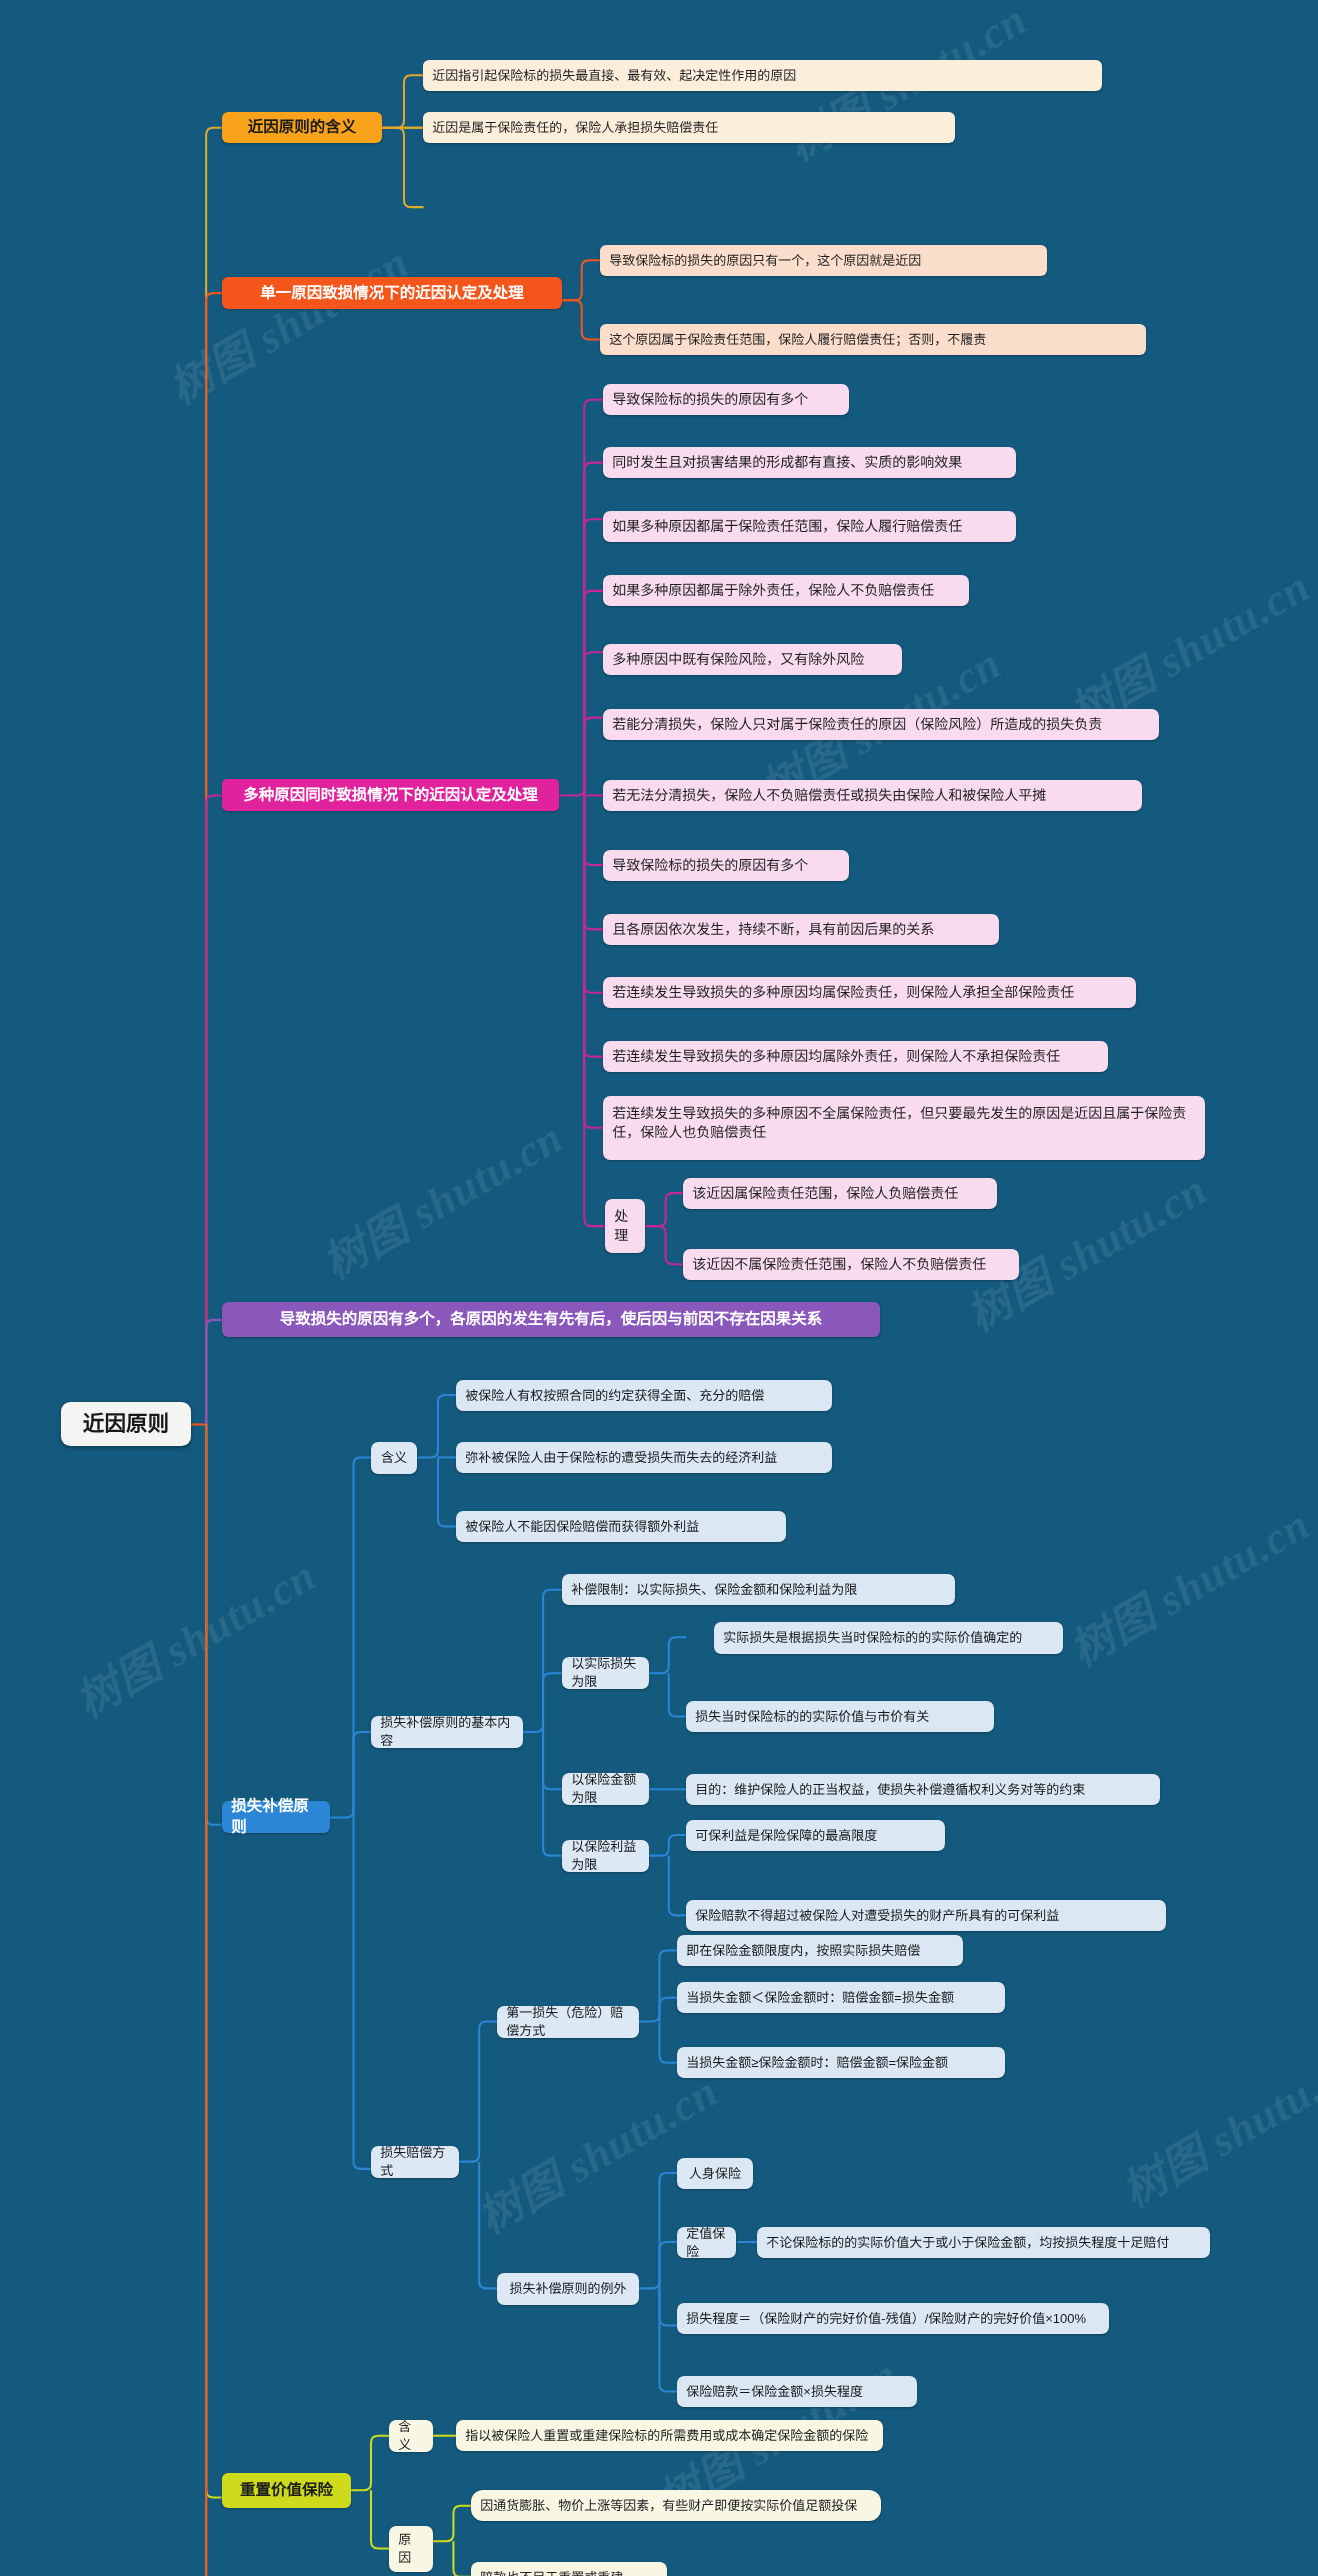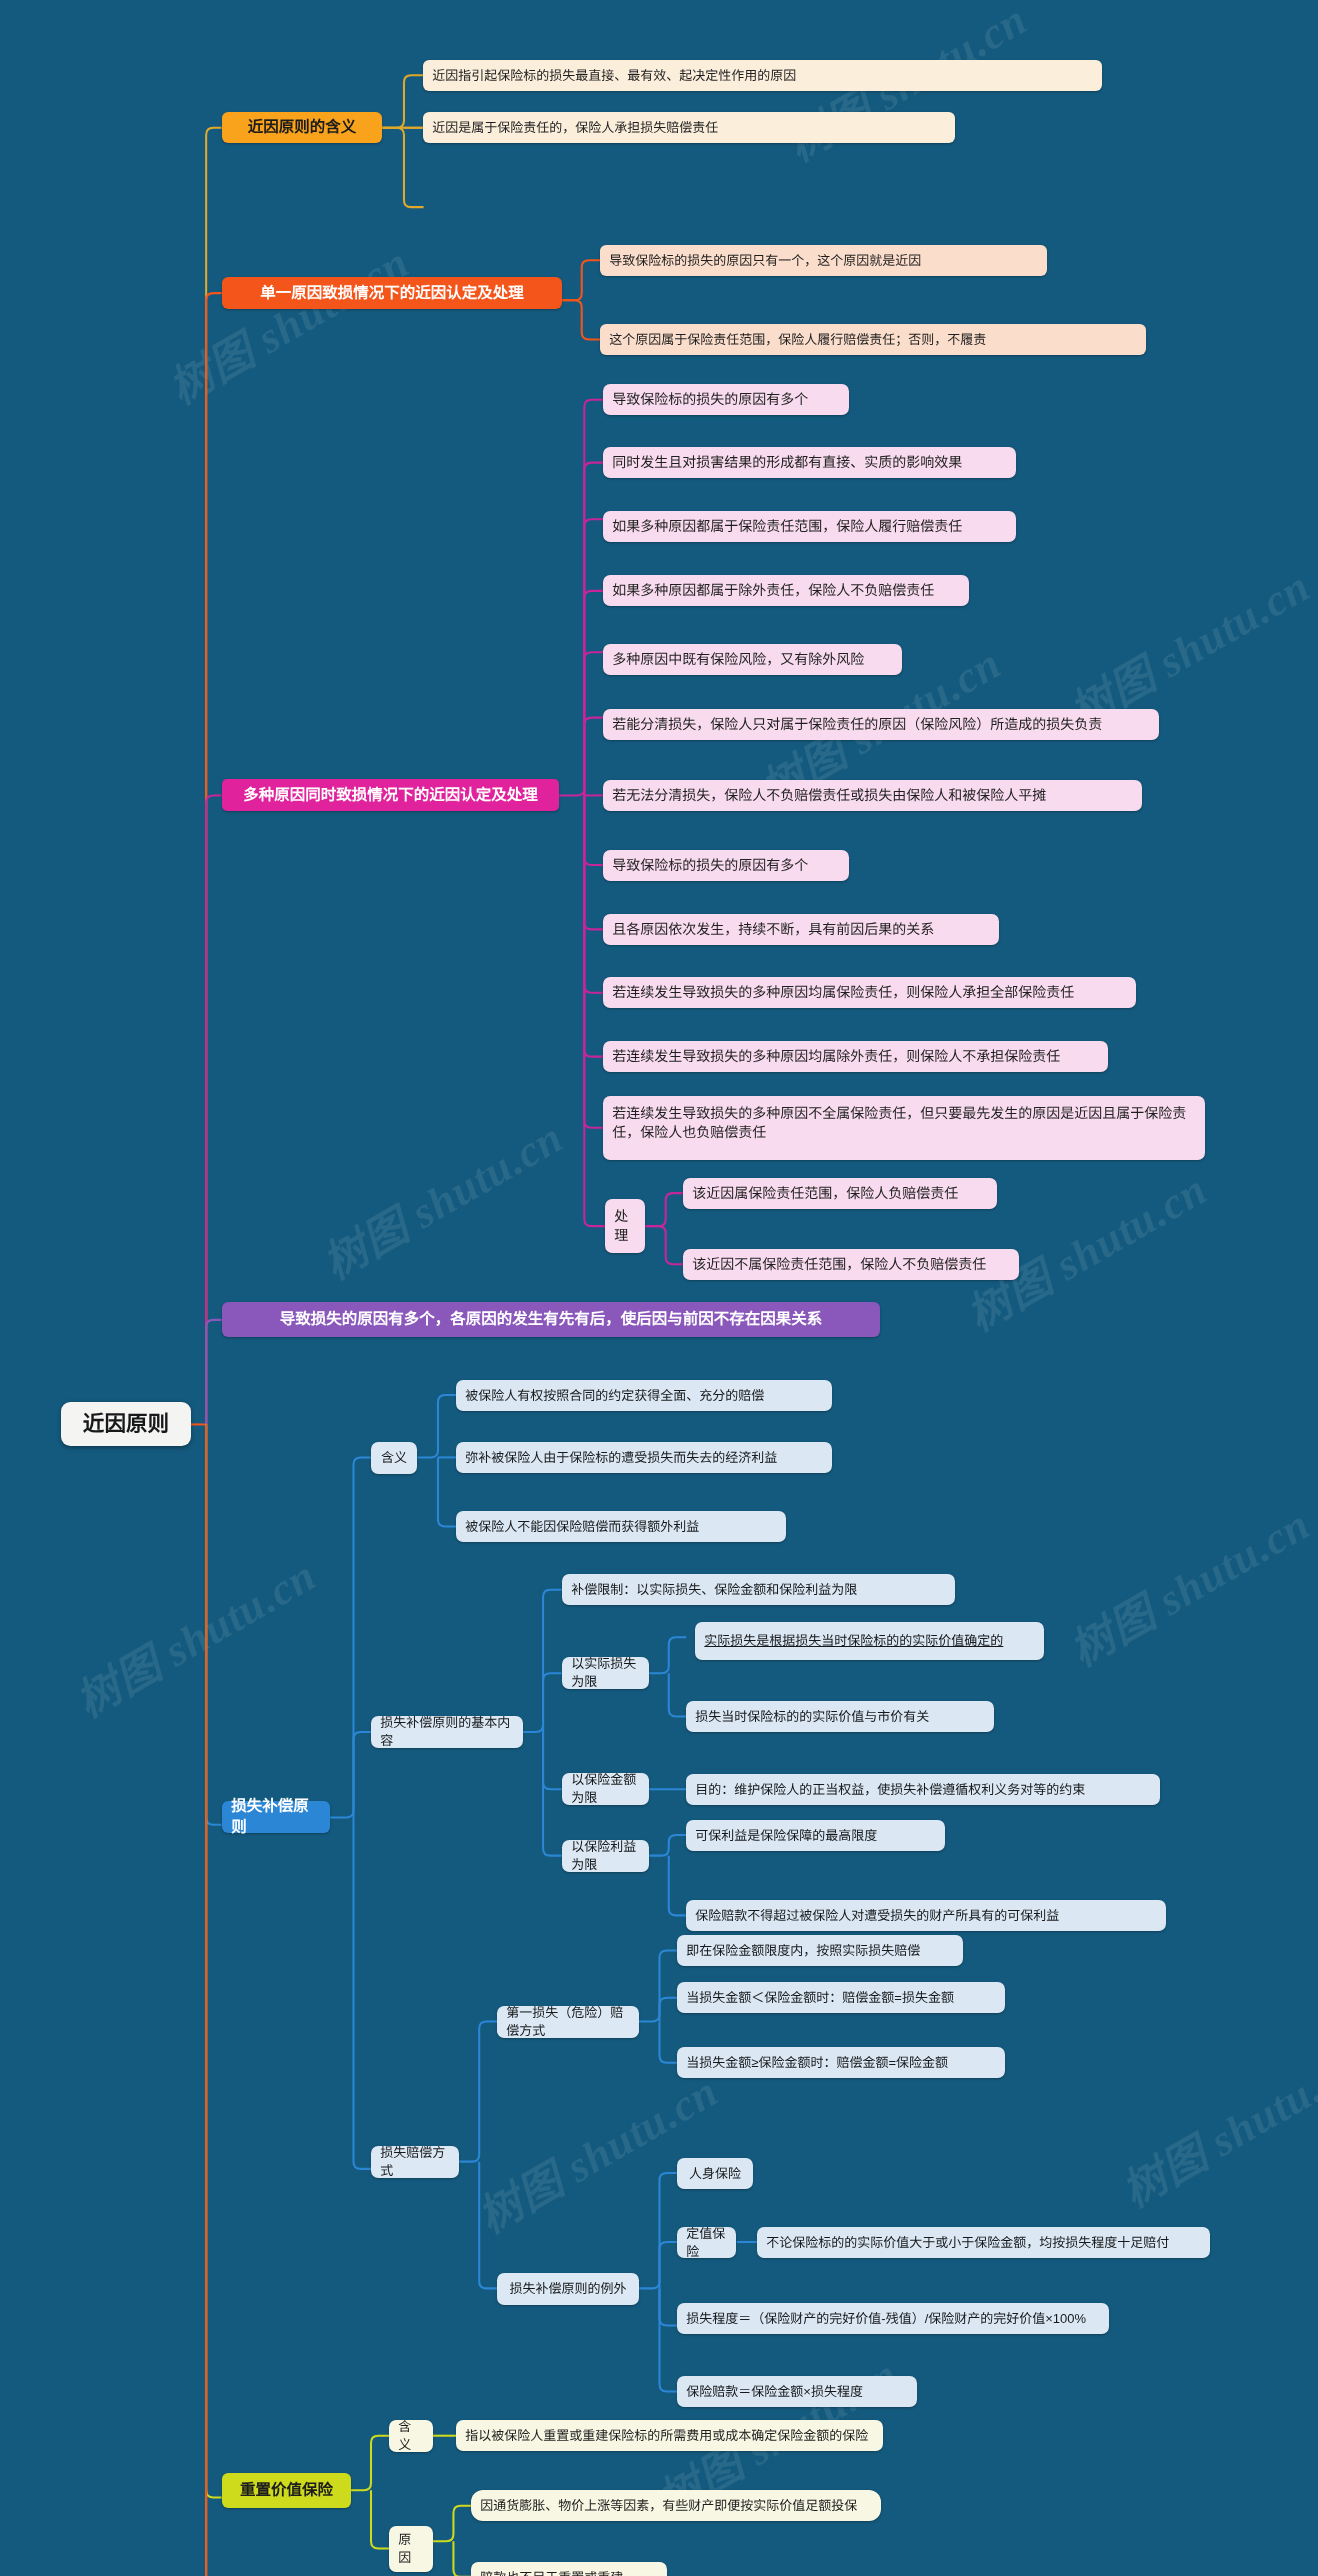--- a/index.html
+++ b/index.html
@@ -210,21 +210,21 @@
 
   <div class="node n-blue-mid" style="left:371px;top:1442px;width:46px;height:32px;justify-content:center;">含义</div>
   <div class="node n-blue-leaf" style="left:456px;top:1380px;width:376px;height:31px;">被保险人有权按照合同的约定获得全面、充分的赔偿</div>
   <div class="node n-blue-leaf" style="left:456px;top:1442px;width:376px;height:31px;">弥补被保险人由于保险标的遭受损失而失去的经济利益</div>
   <div class="node n-blue-leaf" style="left:456px;top:1511px;width:330px;height:31px;">被保险人不能因保险赔偿而获得额外利益</div>
 
   <div class="node n-blue-mid" style="left:371px;top:1716px;width:152px;height:32px;justify-content:center;">损失补偿原则的基本内容</div>
   <div class="node n-blue-leaf" style="left:562px;top:1574px;width:393px;height:31px;">补偿限制：以实际损失、保险金额和保险利益为限</div>
 
   <div class="node n-blue-mid" style="left:562px;top:1657px;width:87px;height:32px;justify-content:center;">以实际损失为限</div>
-  <div class="node n-blue-leaf" style="left:695px;top:1622px;width:349px;height:38px;text-decoration:underline;">实际损失是根据损失当时保险标的的实际价值确定的</div>
+  <div class="node n-blue-leaf" style="left:714px;top:1622px;width:349px;height:32px;">实际损失是根据损失当时保险标的的实际价值确定的</div>
   <div class="node n-blue-leaf" style="left:686px;top:1701px;width:308px;height:31px;">损失当时保险标的的实际价值与市价有关</div>
 
   <div class="node n-blue-mid" style="left:562px;top:1773px;width:87px;height:32px;justify-content:center;">以保险金额为限</div>
   <div class="node n-blue-leaf" style="left:686px;top:1774px;width:474px;height:31px;">目的：维护保险人的正当权益，使损失补偿遵循权利义务对等的约束</div>
 
   <div class="node n-blue-mid" style="left:562px;top:1840px;width:87px;height:32px;justify-content:center;">以保险利益为限</div>
   <div class="node n-blue-leaf" style="left:686px;top:1820px;width:259px;height:31px;">可保利益是保险保障的最高限度</div>
   <div class="node n-blue-leaf" style="left:686px;top:1900px;width:480px;height:31px;">保险赔款不得超过被保险人对遭受损失的财产所具有的可保利益</div>
 
   <div class="node n-blue-mid" style="left:371px;top:2146px;width:88px;height:32px;justify-content:center;">损失赔偿方式</div>

